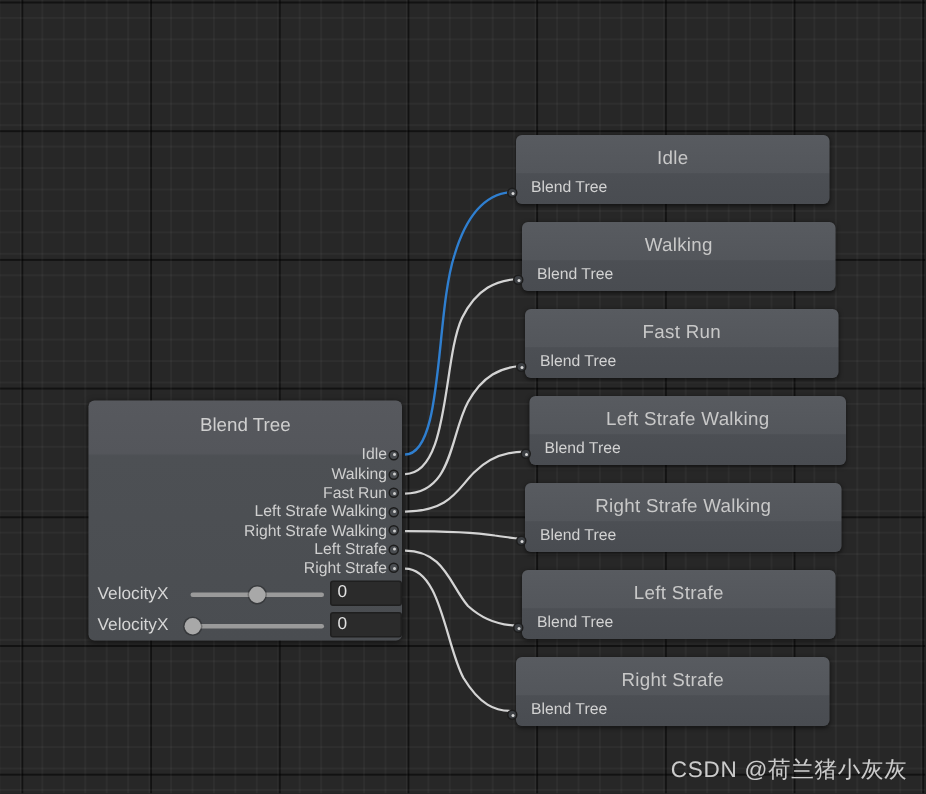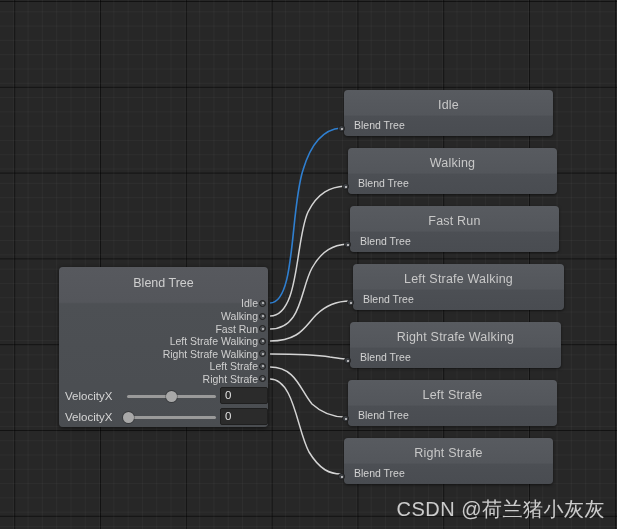--- a/index.html
+++ b/index.html
@@ -182,21 +182,21 @@
     line-height: 15px;
     padding-left: 4px;
   }
 
   
   #watermark {
     position: absolute;
     right: 12px;
     bottom: 6px;
     color: rgba(226,226,226,0.88);
-    font-size: 20px;
+    font-size: 15px;
     letter-spacing: 0.5px;
     white-space: nowrap;
   }
 </style>
 </head>
 <body>
 
 <div id="canvas">
 
   <svg id="edges" viewBox="0 0 617 529" xmlns="http://www.w3.org/2000/svg">

